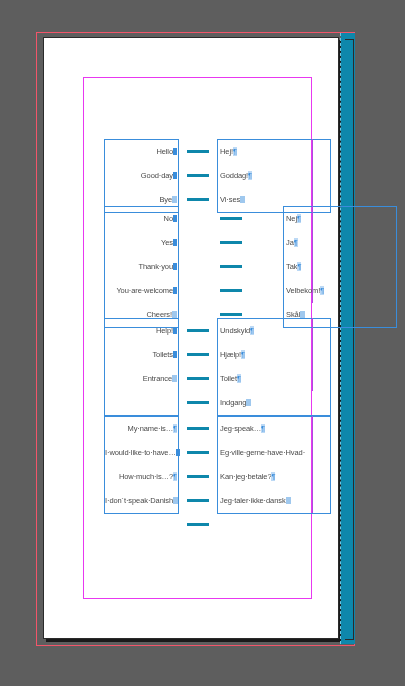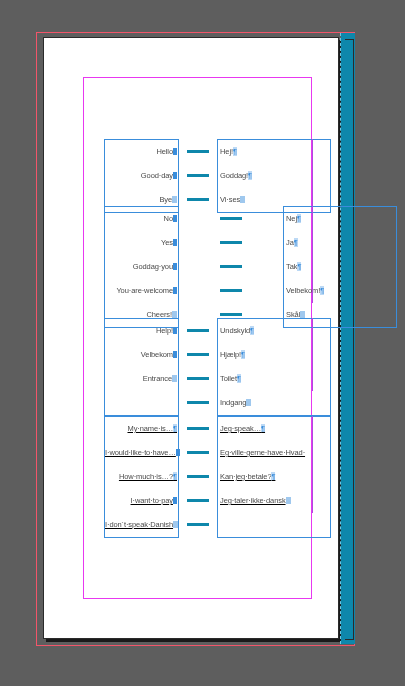--- a/index.html
+++ b/index.html
@@ -195,21 +195,21 @@
         <div class="frame frame-da">
           <div class="row"><span>Hej!</span><span class="pilcrow">¶</span></div>
           <div class="row"><span>Goddag!</span><span class="pilcrow">¶</span></div>
           <div class="row"><span>Vi·ses</span><span class="dotmark"></span></div>
         </div>
       </div>
       <div class="group" style="left: 104px; top: 206px; gap: 33px;">
         <div class="frame frame-en">
           <div class="row"><span>No</span><span class="endmark"></span></div>
           <div class="row"><span>Yes</span><span class="endmark"></span></div>
-          <div class="row"><span>Goddag·you</span><span class="endmark"></span></div>
+          <div class="row"><span>Thank·you</span><span class="endmark"></span></div>
           <div class="row"><span>You·are·welcome</span><span class="endmark"></span></div>
           <div class="row"><span>Cheers!</span><span class="dotmark"></span></div>
         </div>
         <div class="connectors">
           <div class="dash" style="top: 11px;"></div>
           <div class="dash" style="top: 35px;"></div>
           <div class="dash" style="top: 59px;"></div>
           <div class="dash" style="top: 83px;"></div>
           <div class="dash" style="top: 107px;"></div>
         </div>
@@ -217,42 +217,41 @@
           <div class="row"><span>Nej</span><span class="pilcrow">¶</span></div>
           <div class="row"><span>Ja</span><span class="pilcrow">¶</span></div>
           <div class="row"><span>Tak</span><span class="pilcrow">¶</span></div>
           <div class="row"><span>Velbekom!</span><span class="pilcrow">¶</span></div>
           <div class="row"><span>Skål</span><span class="dotmark"></span></div>
         </div>
       </div>
       <div class="group" style="left: 104px; top: 318px;">
         <div class="frame frame-en">
           <div class="row"><span>Help!</span><span class="endmark"></span></div>
-          <div class="row"><span>Velbekom</span><span class="endmark"></span></div>
+          <div class="row"><span>Toilets</span><span class="endmark"></span></div>
           <div class="row"><span>Entrance</span><span class="dotmark"></span></div>
         </div>
         <div class="connectors">
           <div class="dash" style="top: 11px;"></div>
           <div class="dash" style="top: 35px;"></div>
           <div class="dash" style="top: 59px;"></div>
           <div class="dash" style="top: 83px;"></div>
         </div>
         <div class="frame frame-da">
           <div class="row"><span>Undskyld</span><span class="pilcrow">¶</span></div>
           <div class="row"><span>Hjælp!</span><span class="pilcrow">¶</span></div>
           <div class="row"><span>Toilet</span><span class="pilcrow">¶</span></div>
           <div class="row"><span>Indgang</span><span class="dotmark"></span></div>
         </div>
       </div>
-      <div class="group" style="left: 104px; top: 416px; text-decoration: underline;">
+      <div class="group" style="left: 104px; top: 416px;">
         <div class="frame frame-en">
           <div class="row"><span>My·name·is…</span><span class="pilcrow">¶</span></div>
           <div class="row"><span>I·would·like·to·have…</span><span class="endmark"></span></div>
           <div class="row"><span>How·much·is…?</span><span class="pilcrow">¶</span></div>
-          <div class="row"><span>I·want·to·pay</span><span class="endmark"></span></div>
           <div class="row"><span>I·don´t·speak·Danish</span><span class="dotmark"></span></div>
         </div>
         <div class="connectors">
           <div class="dash" style="top: 11px;"></div>
           <div class="dash" style="top: 35px;"></div>
           <div class="dash" style="top: 59px;"></div>
           <div class="dash" style="top: 83px;"></div>
           <div class="dash" style="top: 107px;"></div>
         </div>
         <div class="frame frame-da">

